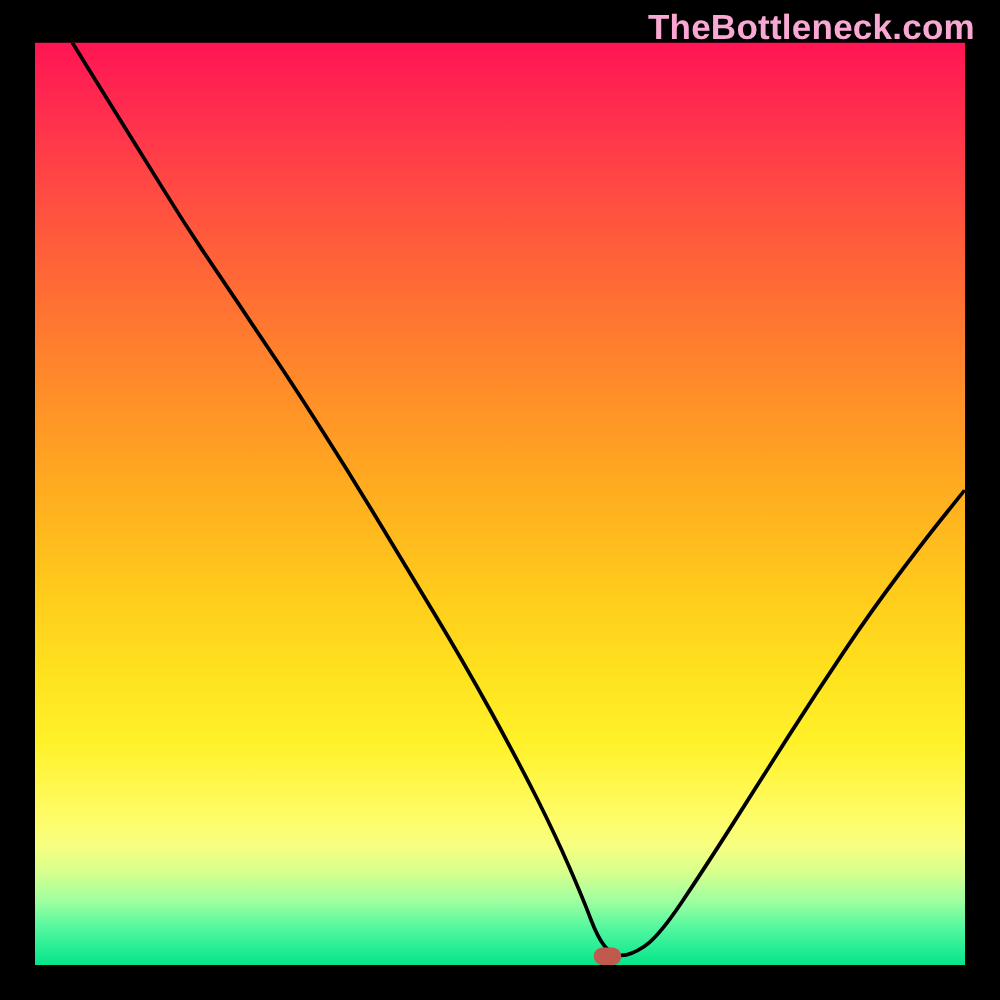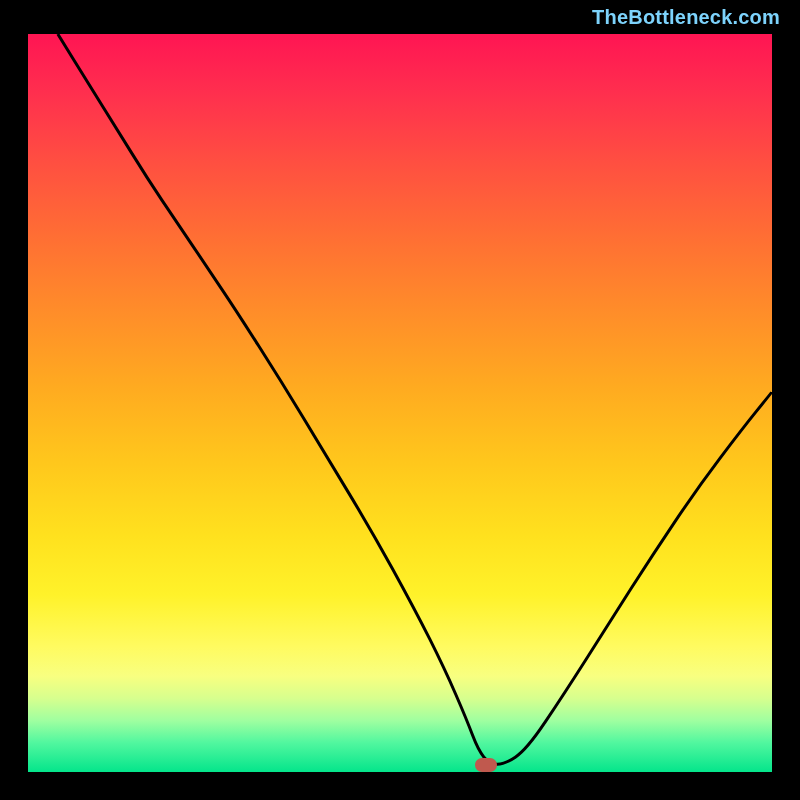--- a/index.html
+++ b/index.html
@@ -16,22 +16,22 @@
     left: 0;
     top: 0;
     width: 800px;
     height: 800px;
     background: #000;
   }
   .watermark {
     position: absolute;
     top: 6px;
     right: 20px;
-    color: #7dd3fc;
-    font-size: 20px;
+    color: #f9a8d4;
+    font-size: 28px;
     font-weight: 600;
     letter-spacing: 0.2px;
     user-select: none;
   }
   .plot-area {
     position: absolute;
     left: 28px;
     top: 34px;
     width: 744px;
     height: 738px;

